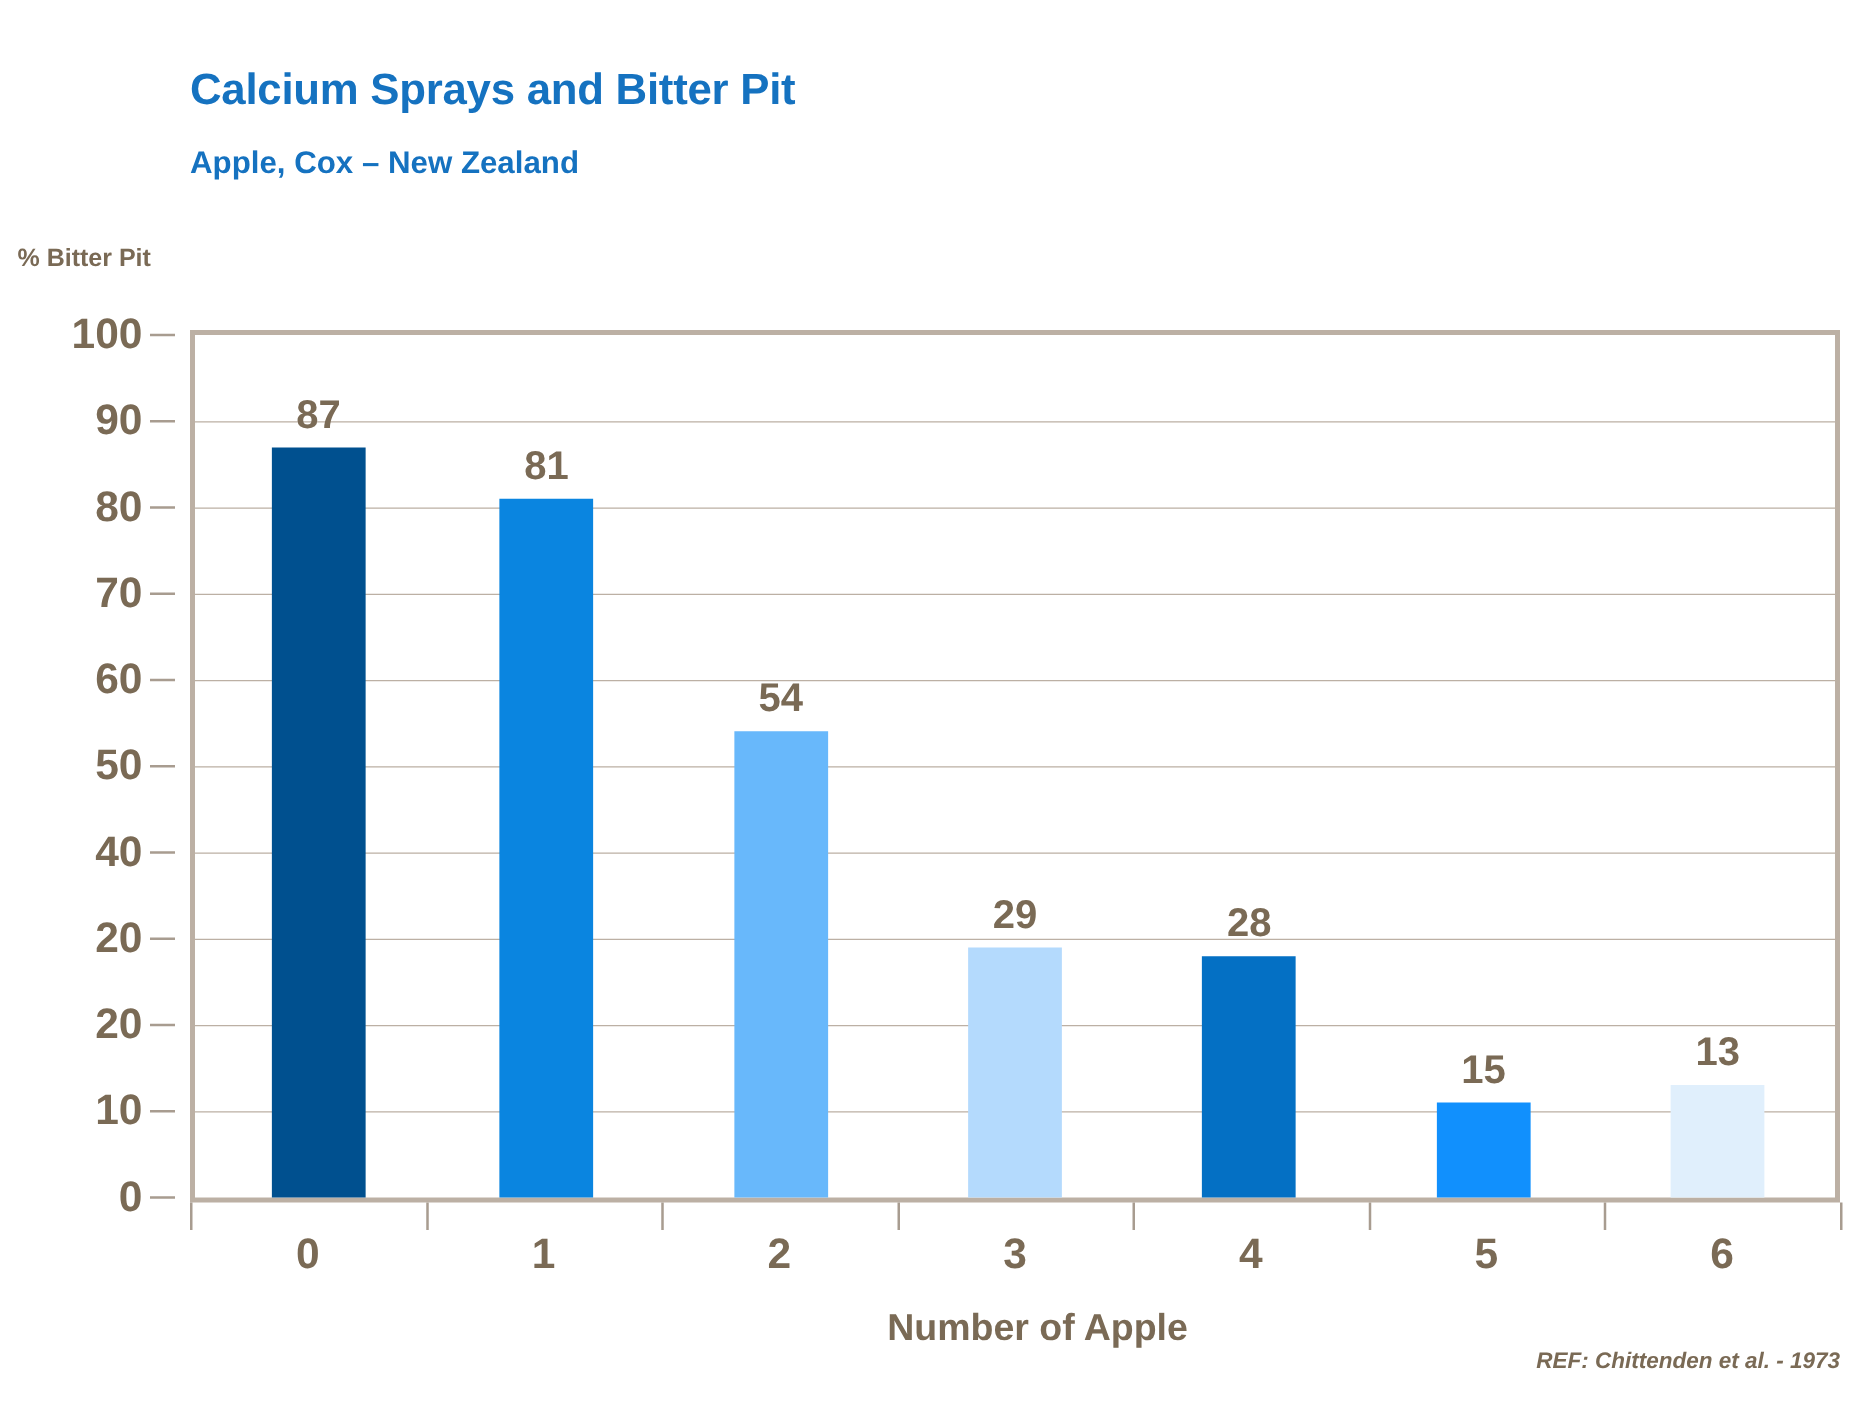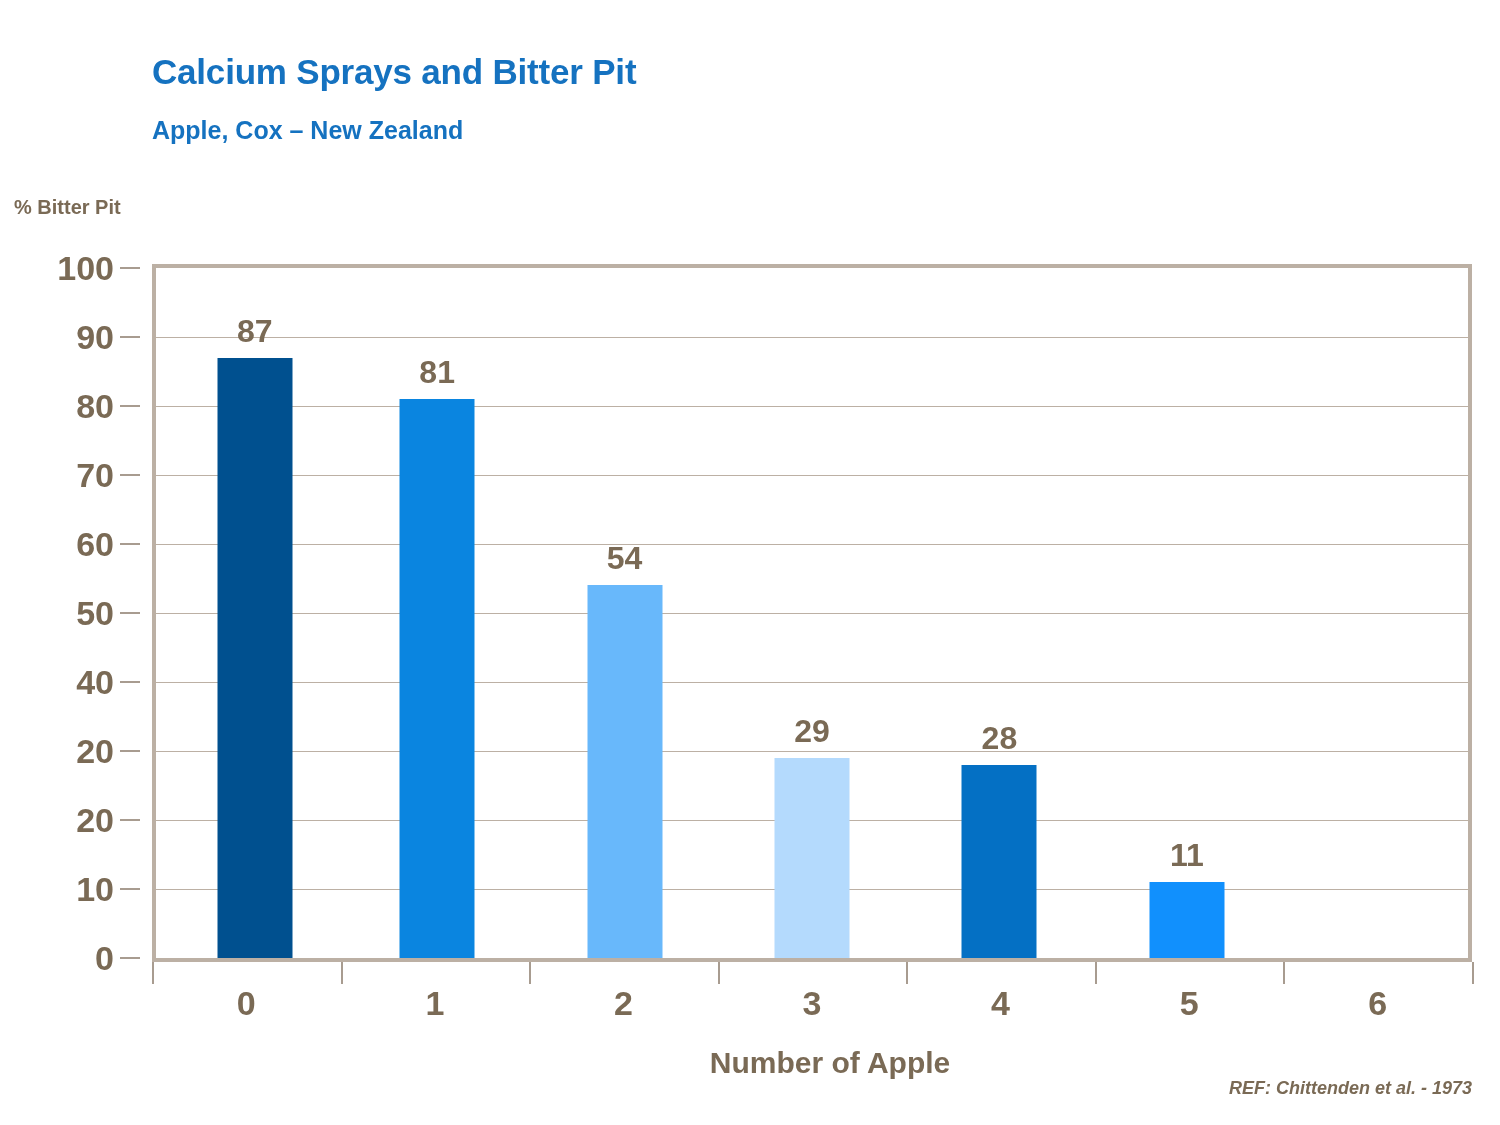--- a/index.html
+++ b/index.html
@@ -229,21 +229,25 @@
     <div class="bar-slot" style="left: 562.286px; width: 187.429px;">
       <div class="bar" style="height: 200.1px; background: rgb(180, 218, 253);"></div>
       <div class="bar-value" style="bottom: 208.1px;">29</div>
     </div>
     <div class="bar-slot" style="left: 749.714px; width: 187.429px;">
       <div class="bar" style="height: 193.2px; background: rgb(4, 112, 196);"></div>
       <div class="bar-value" style="bottom: 201.2px; margin-top: 48px;">28</div>
     </div>
     <div class="bar-slot" style="left: 937.143px; width: 187.429px;">
       <div class="bar" style="height: 75.9px; background: rgb(17, 144, 253);"></div>
-      <div class="bar-value" style="bottom: 83.9px;">11</div>
+      <div class="bar-value" style="bottom: 83.9px;">15</div>
+    </div>
+    <div class="bar-slot" style="left: 1124.57px; width: 187.429px;">
+      <div class="bar" style="height: 89.7px; background: rgb(224, 239, 252);"></div>
+      <div class="bar-value" style="bottom: 97.7px;">13</div>
     </div>
   </div>
 <div id="x-axis">
     <div class="x-tick-mark" style="left: 0px;"></div>
     <div class="x-tick-mark" style="left: 188.571px;"></div>
     <div class="x-tick-mark" style="left: 377.143px;"></div>
     <div class="x-tick-mark" style="left: 565.714px;"></div>
     <div class="x-tick-mark" style="left: 754.286px;"></div>
     <div class="x-tick-mark" style="left: 942.857px;"></div>
     <div class="x-tick-mark" style="left: 1131.43px;"></div>

